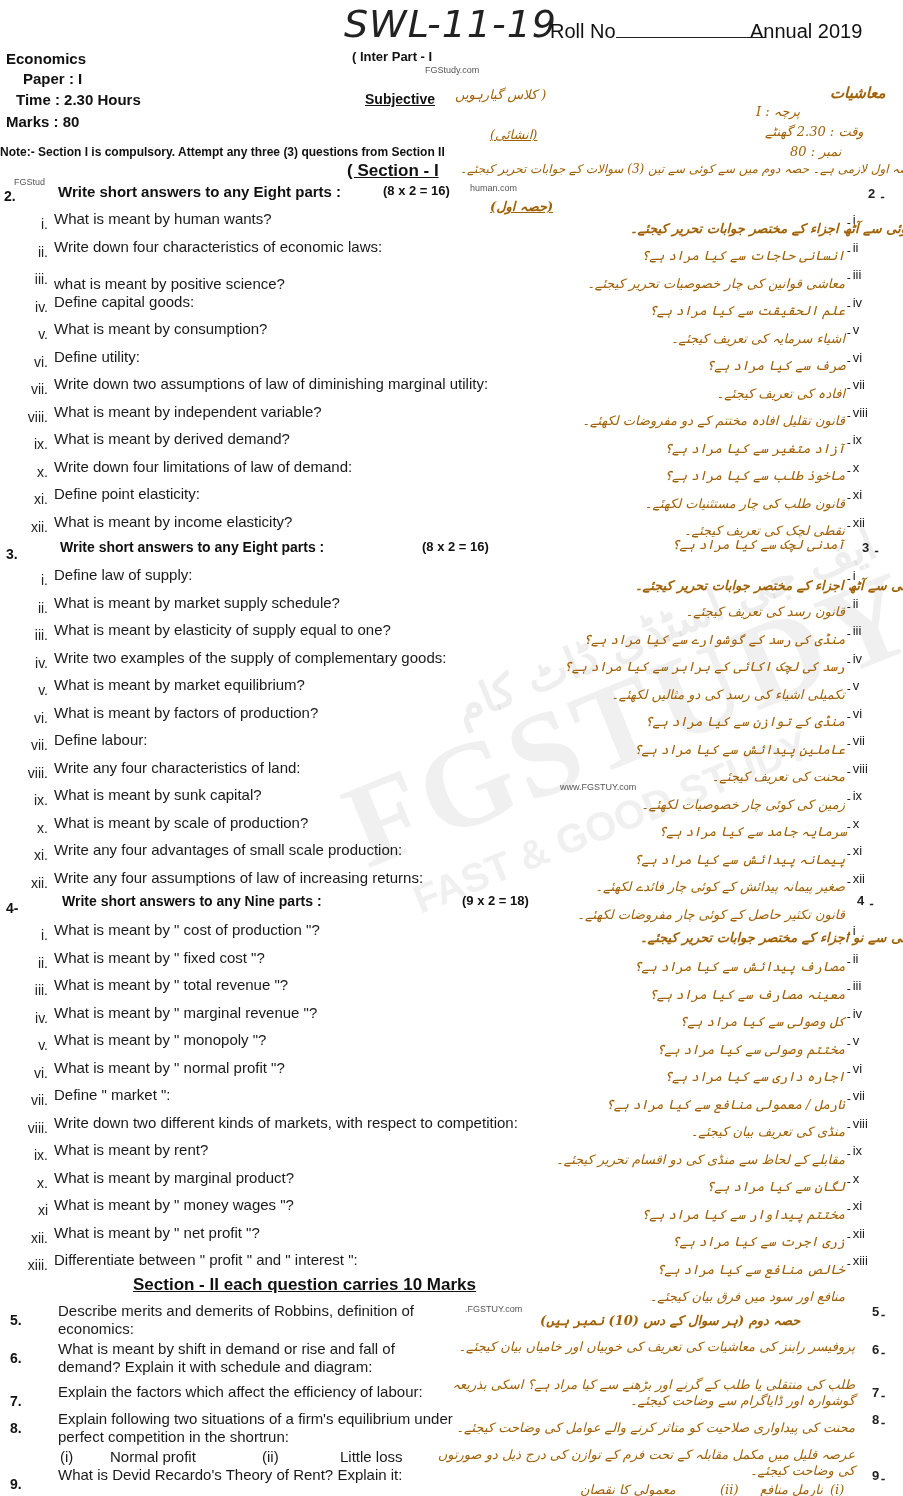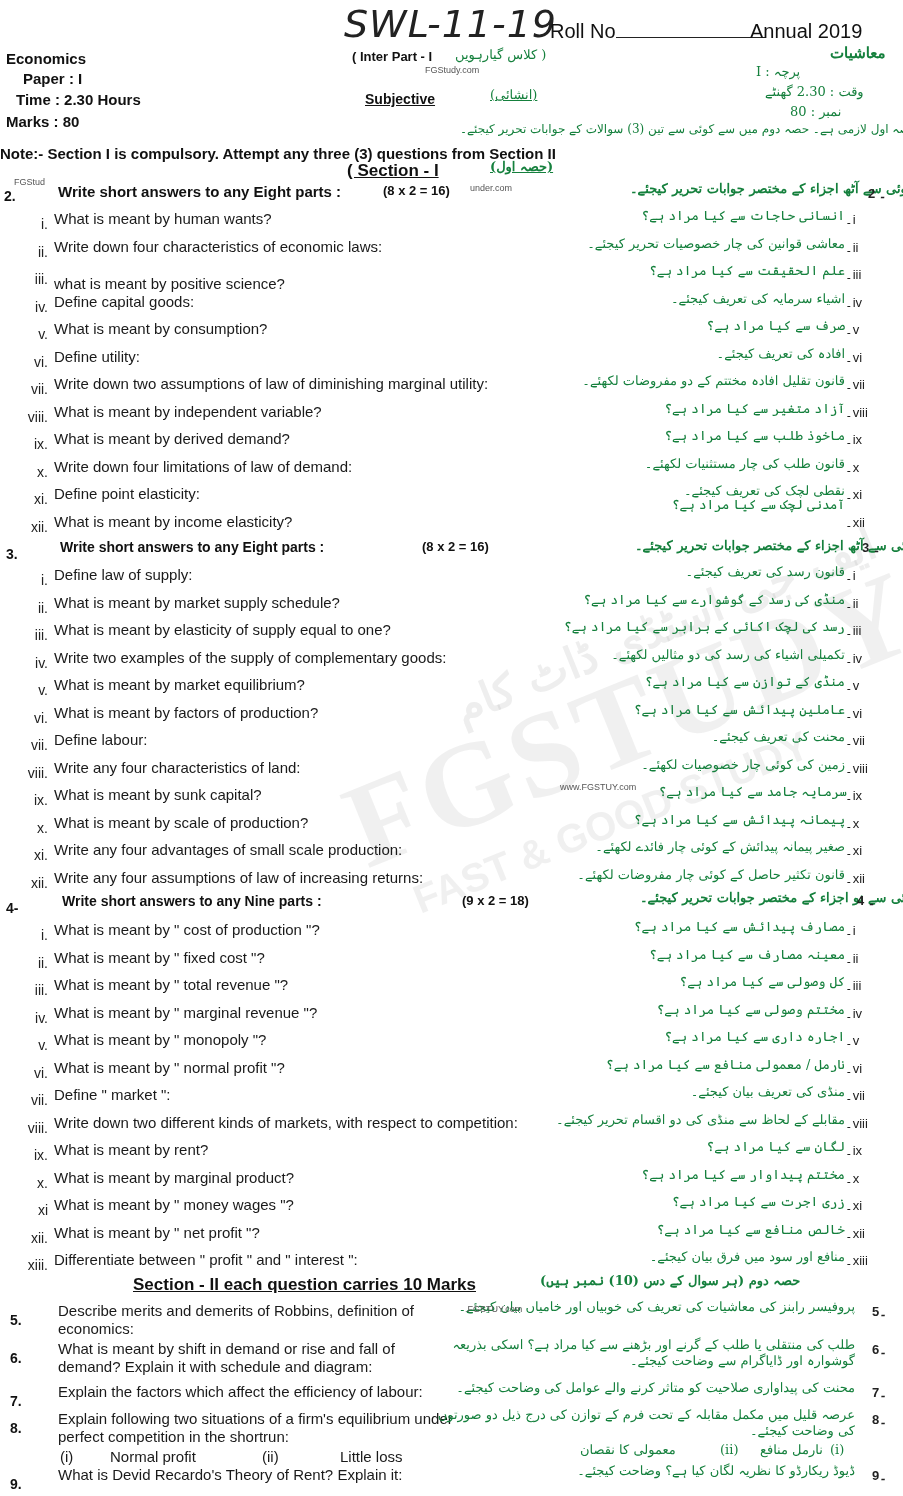--- a/index.html
+++ b/index.html
@@ -6,21 +6,21 @@
   body {
     width: 903px; height: 1496px; position: relative; overflow: hidden;
     font-family: "Liberation Sans", sans-serif; color: #111;
   }
   .abs { position: absolute; white-space: nowrap; }
   .hand { font-family: "DejaVu Sans", sans-serif; font-size: 38px; font-style: italic; letter-spacing: 1px; color: #222; }
   .b { font-weight: bold; }
   .meta { font-size: 15px; font-weight: bold; }
   .en { font-size: 15px; color: #1a1a1a; }
   .roman { font-size: 14px; text-align: right; width: 40px; color: #222; }
-  .ur { direction: rtl; font-family: "DejaVu Serif", serif; font-size: 13px; color: #15803d; }
+  .ur { direction: rtl; font-family: "DejaVu Serif", serif; font-size: 13px; font-style: italic; color: #a16207; margin-top: 40px; }
   .urnum { font-size: 13px; color: #222; }
   .wm-small { font-size: 9px; color: #555; }
   .u { text-decoration: underline; }
   .watermark {
     position: absolute; left: 330px; top: 650px; font-family: "Liberation Serif", serif;
     font-size: 120px; color: rgba(170,170,170,0.18); transform: rotate(-22deg); letter-spacing: 4px;
     pointer-events: none; font-weight: bold;
   }
   .watermark2 {
     position: absolute; left: 400px; top: 800px; font-family: "Liberation Sans", sans-serif;
@@ -68,29 +68,29 @@
 <div class="abs ur u" style="left:490px; top:87px;">(انشائی)</div>
 <div class="abs ur" style="left:765px; top:84px;">وقت : 2.30 گھنٹے</div>
 
 <div class="abs meta" style="left:6px; top:113px;">
   <span>Marks</span>
   <span>: 80</span>
 </div>
 <div class="abs ur" style="left:790px; top:104px;">نمبر : 80</div>
 <div class="abs ur" style="left:460px; top:122px; font-size:12px;">نوٹ: حصہ اول لازمی ہے۔ حصہ دوم میں سے کوئی سے تین (3) سوالات کے جوابات تحریر کیجئے۔</div>
 
-<div class="abs b" style="left:0px; top:145px; font-size:15px;">Note:-  Section I is compulsory. Attempt any three (3) questions from Section II</div>
+<div class="abs b" style="left:0px; top:145px; font-size:12px;">Note:-  Section I is compulsory. Attempt any three (3) questions from Section II</div>
 <div class="abs b u" style="left:347px; top:161px; font-size:17px;">( Section - I</div>
 <div class="abs ur u b" style="left:490px; top:159px;">(حصہ اول)</div>
 
 <div class="abs wm-small" style="left:14px; top:177px;">FGStud</div>
 <div class="abs b" style="left:4px; top:188px; font-size:14px;">2.</div>
 <div class="abs b" style="left:58px; top:183px; font-size:15px;">Write short answers to any Eight parts :</div>
 <div class="abs b" style="left:383px; top:183px; font-size:13px;">(8 x 2 = 16)</div>
-<div class="abs wm-small" style="left:470px; top:183px;">under.com</div>
+<div class="abs wm-small" style="left:470px; top:183px;">human.com</div>
 <div class="abs ur b" style="left:630px; top:181px;">کوئی سے آٹھ اجزاء کے مختصر جوابات تحریر کیجئے۔</div>
 <div class="abs urnum b" style="left:868px; top:186px;">2 ۔</div>
 
 <div id="q2-parts">
     <div class="abs roman" style="left:8px; top:216px;">i.</div>
     <div class="abs en" style="left:54px; top:210px;">What is meant by human wants?</div>
     <div class="abs ur" style="right:58px; top:208px;text-align:right;">انسانی حاجات سے کیا مراد ہے؟</div>
     <div class="abs urnum" style="left:845px; top:212px;">۔i</div>
     <div class="abs roman" style="left:8px; top:244px;">ii.</div>
     <div class="abs en" style="left:54px; top:238px;">Write down four characteristics of economic laws:</div>

